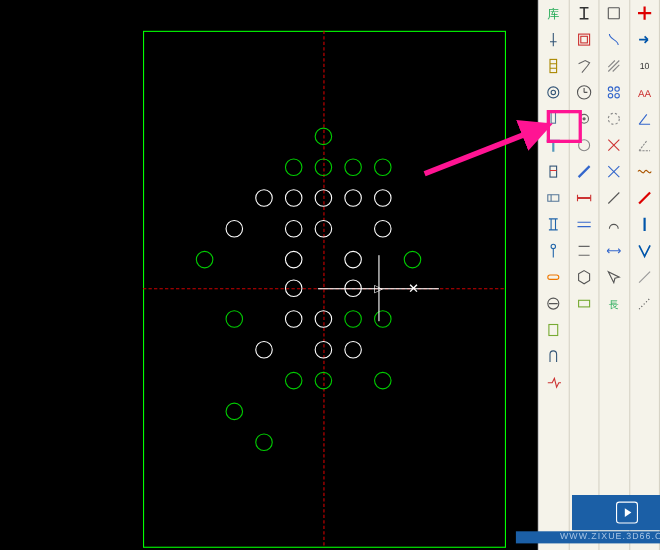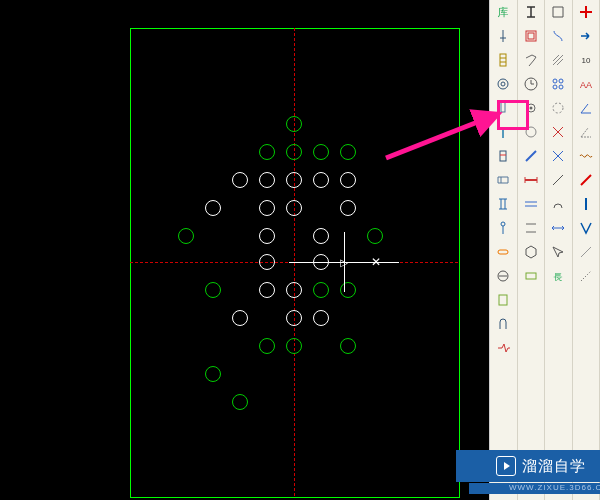--- a/index.html
+++ b/index.html
@@ -504,15 +504,14 @@
       <path d="M0,0 L6,3 L0,6 Z" fill="#ff1493"></path>
     </marker>
   </defs>
   <line id="arrow-line" stroke="#ff1493" stroke-width="5" marker-end="url(#ahead)" x1="386" y1="158" x2="498" y2="114"></line>
 </svg>
 
 <div class="watermark">
   <span class="play-icon">
       <span class="play-tri"></span>
     </span>
-  <span>溜溜自学</span>
 </div>
 <div class="watermark-sub">WWW.ZIXUE.3D66.COM</div>
 
 </body></html>

